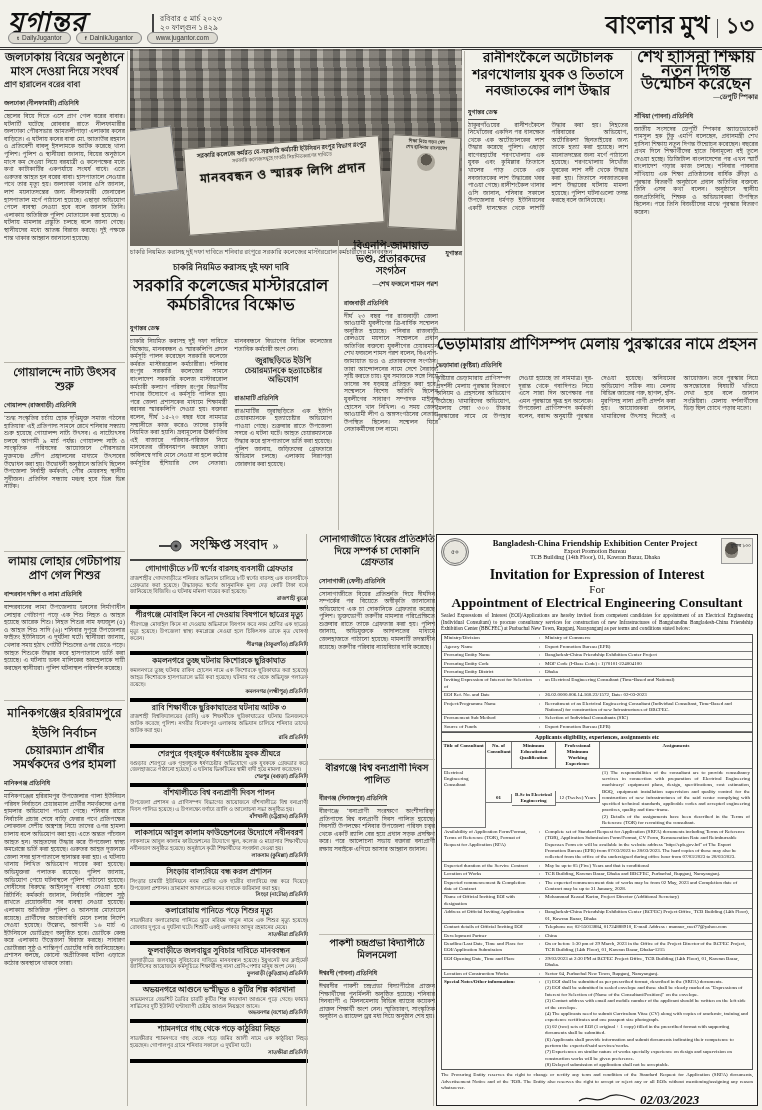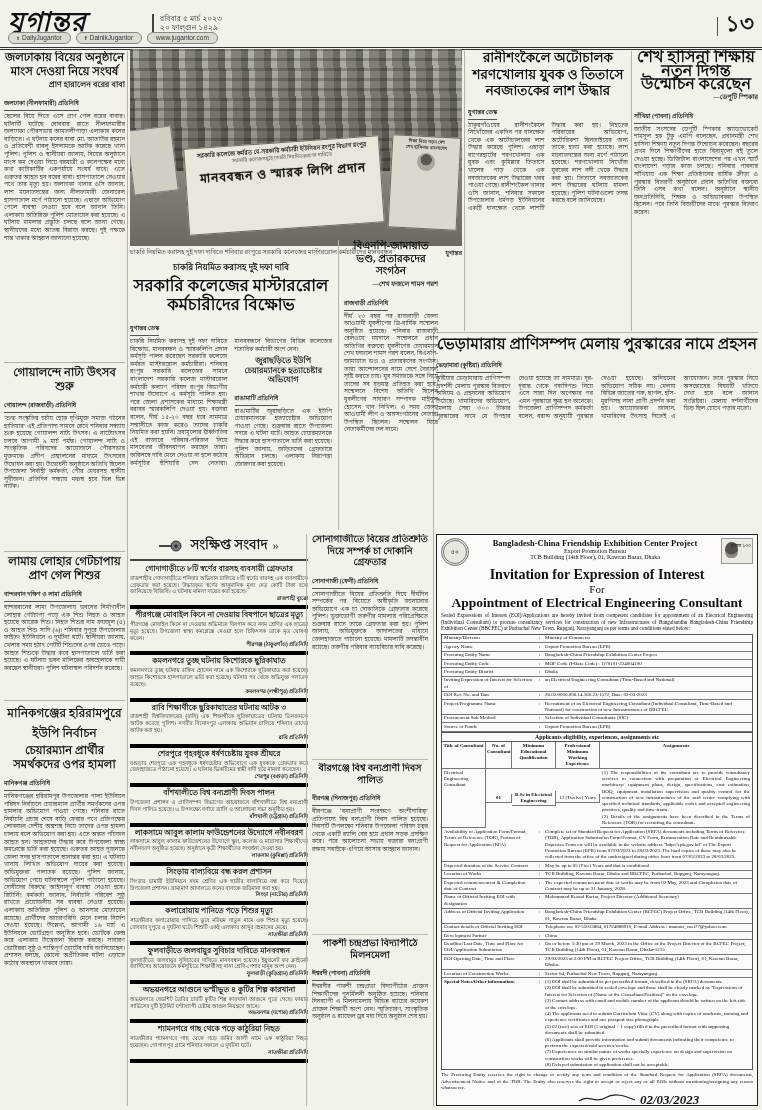--- a/index.html
+++ b/index.html
@@ -14,21 +14,21 @@
   .pills{left:8px;top:32px;display:flex;gap:5px;font-family:"Liberation Sans",sans-serif;}
   .pill{font-size:6.5px;line-height:10px;padding:0 8px;border:1px solid #888;border-radius:6px;
         background:#dddbd2;color:#333;display:flex;align-items:center;gap:3px;}
   .pill .pi{font-weight:bold;font-size:6px;}
   .secttl{right:8px;top:6px;display:flex;align-items:baseline;gap:6px;}
   .secttl .st{font-size:24px;font-weight:bold;color:#111;}
   .secttl .bar{font-size:20px;color:#555;}
   .secttl .pg{font-size:22px;font-weight:bold;}
   
   .hl{font-weight:bold;text-align:center;color:#111;}
-  .sub-hl{font-weight:bold;text-align:right;}
+  .sub-hl{font-weight:bold;text-align:left;}
   .byline{font-weight:bold;font-size:6px;border-bottom:1px solid #555;display:inline-block;
           padding-bottom:1px;margin:2px 0 2px 0;}
   .attribution{text-align:right;font-weight:bold;font-size:6.5px;margin:1px 0;}
   .body{font-size:6px;line-height:7.6px;text-align:justify;color:#222;}
   .kicker{font-weight:bold;text-align:center;}
   .block{overflow:hidden;}
   .vline{position:absolute;width:1px;background:#b5b2a8;}
   
   #leftcol{left:4px;top:51px;width:121px;height:1055px;overflow:hidden;}
   #leftcol .art{border-bottom:1px solid #b5b2a8;padding-bottom:3px;margin-bottom:3px;overflow:hidden;}
@@ -77,21 +77,21 @@
   #briefs{left:130px;top:534px;width:178px;height:572px;overflow:hidden;}
   .briefs-head{display:flex;align-items:center;justify-content:center;gap:5px;border-bottom:2px solid #444;
      padding-bottom:2px;margin-bottom:2px;}
   .briefs-head .t{font-size:13.5px;font-weight:bold;}
   .briefs-head .chev{font-size:12px;font-weight:bold;color:#555;}
   .brief{border-bottom:4px solid #000000;padding:2px 0;}
   .brief .bt{font-weight:bold;text-align:center;font-size:7.6px;line-height:8.8px;}
   .brief .bb{font-size:5.4px;line-height:6.8px;text-align:justify;margin-top:1px;}
   .brief .by{text-align:right;font-weight:bold;font-size:5.4px;}
   
-  #subcol{left:306px;top:534px;width:116px;height:572px;overflow:hidden;border-left:1px solid #b5b2a8;padding-left:5px;}
+  #subcol{left:306px;top:534px;width:116px;height:572px;overflow:hidden;border-left:1px solid #b5b2a8;padding-left:12px;}
   #subcol .art{border-bottom:1px solid #bdbab0;margin-bottom:3px;padding-bottom:3px;overflow:hidden;}
   #subcol .hl{font-size:9.5px;line-height:11.5px;}
   
   #leftcol .hl{font-size:11.5px;line-height:13.5px;}
   #leftcol .sub-hl{font-size:8px;}
   
   #notice{left:436px;top:534px;width:322px;height:572px;background:#fbfaf6;border:1.5px solid #222;
      font-family:"Liberation Serif","DejaVu Serif",serif;padding:3px 4px;box-sizing:border-box;overflow:hidden;color:#111;}
   .n-head{display:flex;align-items:flex-start;gap:4px;}
   .n-logo50{width:22px;height:22px;border-radius:50%;border:3px double #777;background:#e8e6de;flex:0 0 auto;
@@ -148,20 +148,21 @@
         </div>
       <div class="pill">
           <span class="pi">f</span>
           <span>DainikJugantor</span>
         </div>
       <div class="pill">
           <span>www.jugantor.com</span>
         </div>
     </div>
     <div class="abs secttl">
+      <span class="st">বাংলার মুখ</span>
       <span class="bar">|</span>
       <span class="pg">১৩</span>
     </div>
   </div>
 
   <div class="vline" style="left:127px;top:51px;height:1055px;"></div>
   <div class="vline" style="left:433px;top:332px;height:774px;"></div>
   <div class="vline" style="left:464px;top:51px;height:280px;"></div>
   <div class="vline" style="left:631px;top:51px;height:280px;"></div>
 

